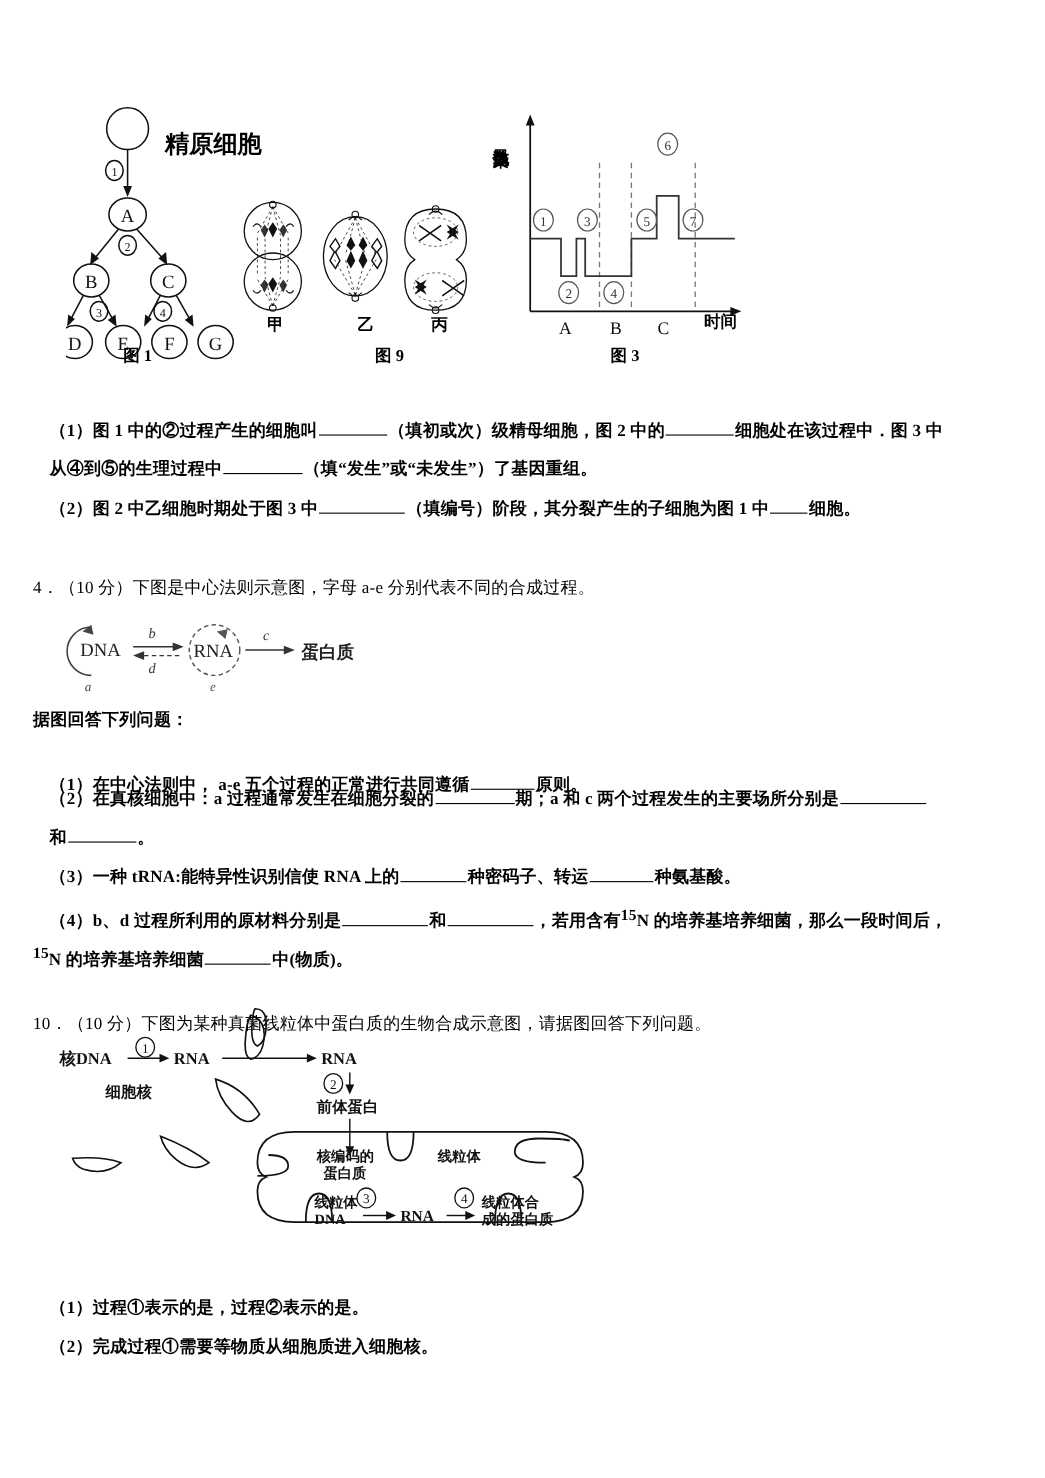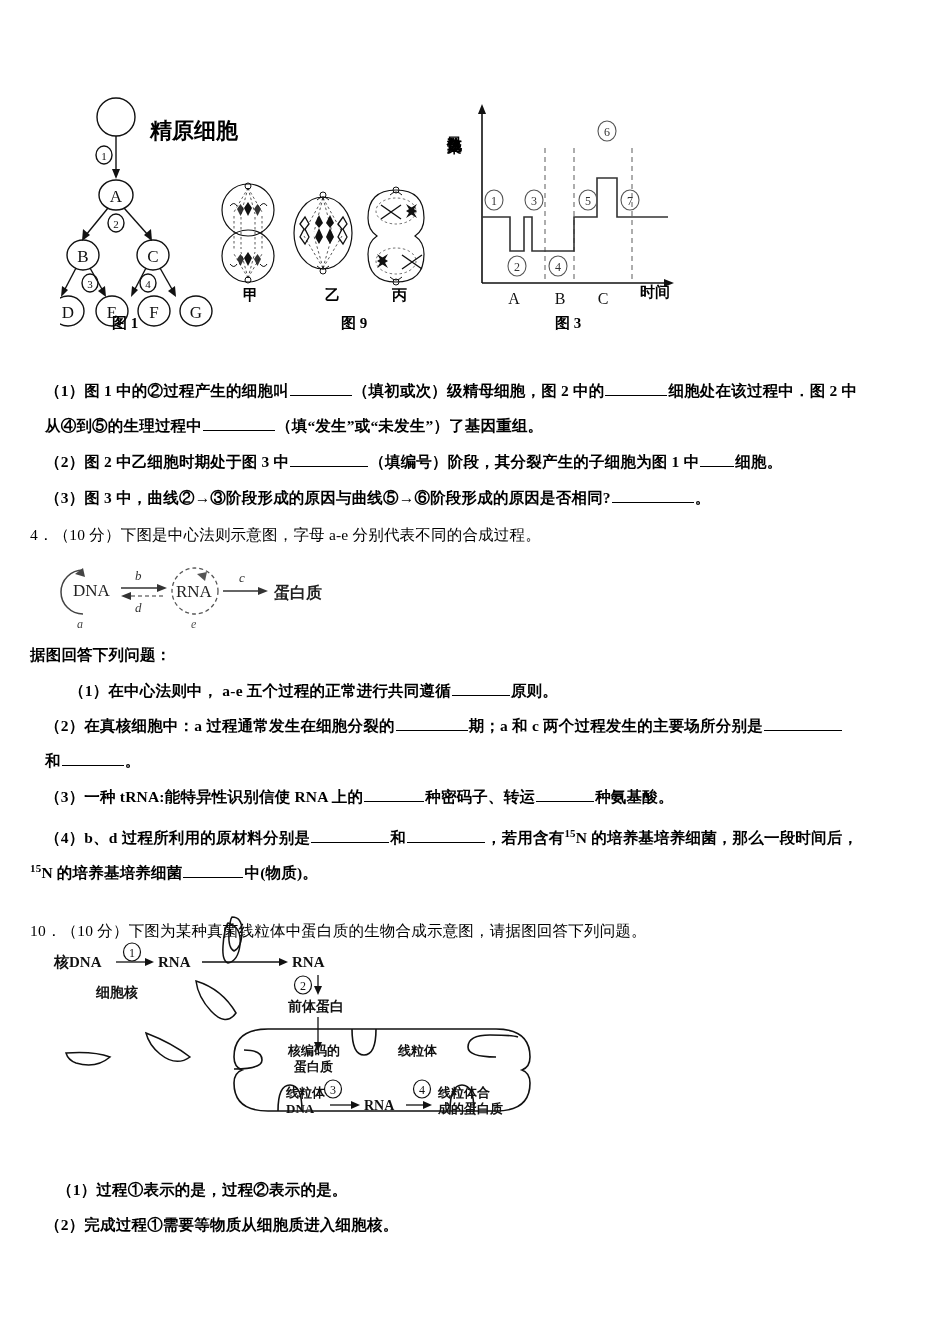--- a/index.html
+++ b/index.html
@@ -35,21 +35,21 @@
   }
   .qtext.light { font-weight: 400; }
   .blank {
     display: inline-block;
     border-bottom: 1.2px solid #000;
     vertical-align: baseline;
     height: 14px;
     margin: 0 1px;
   }
   sup.iso {
-    font-size: 11px;
+    font-size: 14px;
     vertical-align: super;
     margin-top: 21px;
   }
 
   
   .fig1 { position: absolute; left: 60px; top: 95px; width: 175px; height: 240px; }
   .fig1 svg, .fig2 svg, .fig3 svg, .cdogma svg, .mito svg { display:block; }
 
   .figlabel {
     position: absolute;
@@ -279,34 +279,31 @@
 
   <div style="position:absolute; left:444px; top:112px; width:20px; font-size:15px;
               font-weight:700; line-height:17px; text-align:center;
               font-family:'Liberation Serif', serif;">
     <span style="writing-mode:vertical-rl; text-orientation:upright; letter-spacing:0px;">染色体数目</span>
   </div>
   <div class="figlabel" style="left:640px; top:283px; font-size:15px;">时间</div>
   <div class="figlabel" style="left:555px; top:314px;">图 3</div>
 
   <div class="qtext" style="left:45px; top:381px;">
-    <span>（1）图 1 中的②过程产生的细胞叫</span><span class="blank" style="width:62px;"></span><span>（填初或次）级精母细胞，图 2 中的</span><span class="blank" style="width:62px;"></span><span>细胞处在该过程中．图 2 中</span>
+    <span>（1）图 1 中的②过程产生的细胞叫</span><span class="blank" style="width:62px;"></span><span>（填初或次）级精母细胞，图 2 中的</span><span class="blank" style="width:62px;"></span><span>细胞处在该过程中．图 3 中</span>
   </div>
 
   <div class="qtext" style="left:45px; top:416px;text-align:right;">
     <span>从④到⑤的生理过程中</span><span class="blank" style="width:72px;"></span><span>（填“发生”或“未发生”）了基因重组。</span>
   </div>
 
   <div class="qtext" style="left:45px; top:452px;">
     <span>（2）图 2 中乙细胞时期处于图 3 中</span><span class="blank" style="width:78px;"></span><span>（填编号）阶段，其分裂产生的子细胞为图 1 中</span><span class="blank" style="width:34px;"></span><span>细胞。</span>
   </div>
 
-  <div class="qtext" style="left:45px; top:488px;">
-    <span>（3）图 3 中，曲线②→③阶段形成的原因与曲线⑤→⑥阶段形成的原因是否相同?</span><span class="blank" style="width:82px;"></span><span>。</span>
-  </div>
 
   <div class="qtext light" style="left:30px; top:525px;">4．（10 分）下图是中心法则示意图，字母 a-e 分别代表不同的合成过程。</div>
 
   <div class="cdogma">
     <svg width="300" height="72" viewBox="0 0 300 72" xmlns="http://www.w3.org/2000/svg">
 
       <g fill="none" stroke="#444" stroke-width="1.5">
         <path d="M28 12 A22 22 0 1 0 28 56"></path>
       </g>
       <polygon points="28,10 20,16 30,19" fill="#444"></polygon>
@@ -339,21 +336,21 @@
       </g>
       <polygon points="213,33 203,29 203,37" fill="#333"></polygon>
       <text x="184" y="24" font-family="Liberation Serif, serif" font-size="13" fill="#333" font-style="italic">c</text>
 
       <text x="219" y="40" font-family="Liberation Serif, serif" font-size="16" font-weight="bold" fill="#222">蛋白质</text>
     </svg>
   </div>
 
   <div class="qtext" style="left:30px; top:645px;">据图回答下列问题：</div>
 
-  <div class="qtext" style="left:45px; top:681px;margin-left:24px;">
+  <div class="qtext" style="left:45px; top:703px;">
     <span>（1）在中心法则中， a-e 五个过程的正常进行共同遵循</span><span class="blank" style="width:58px;"></span><span>原则。</span>
   </div>
 
   <div class="qtext" style="left:45px; top:716px;">
     <span>（2）在真核细胞中：a 过程通常发生在细胞分裂的</span><span class="blank" style="width:72px;"></span><span>期；a 和 c 两个过程发生的主要场所分别是</span><span class="blank" style="width:78px;"></span>
   </div>
 
   <div class="qtext" style="left:45px; top:751px;">
     <span>和</span><span class="blank" style="width:62px;"></span><span>。</span>
   </div>
@@ -470,16 +467,16 @@
 
       <text x="388" y="192" font-family="Liberation Serif, serif" font-size="13" font-weight="bold" fill="#111">线粒体合</text>
       <text x="388" y="208" font-family="Liberation Serif, serif" font-size="13" font-weight="bold" fill="#111">成的蛋白质</text>
 
       <g fill="none" stroke="#111" stroke-width="1.5" stroke-linecap="round">
         <path d="M182 12 q10 0 10 14 q0 16 -8 20 q-6 -3 -5 -18 q1 -14 3 -16 z"></path>
       </g>
     </svg>
   </div>
 
-  <div class="qtext" style="left:45px; top:1180px;margin-left:12px;">（1）过程①表示的是，过程②表示的是。</div>
+  <div class="qtext" style="left:45px; top:1180px;">（1）过程①表示的是，过程②表示的是。</div>
   <div class="qtext" style="left:45px; top:1215px;">（2）完成过程①需要等物质从细胞质进入细胞核。</div>
 
 </div>
 
 </body></html>

